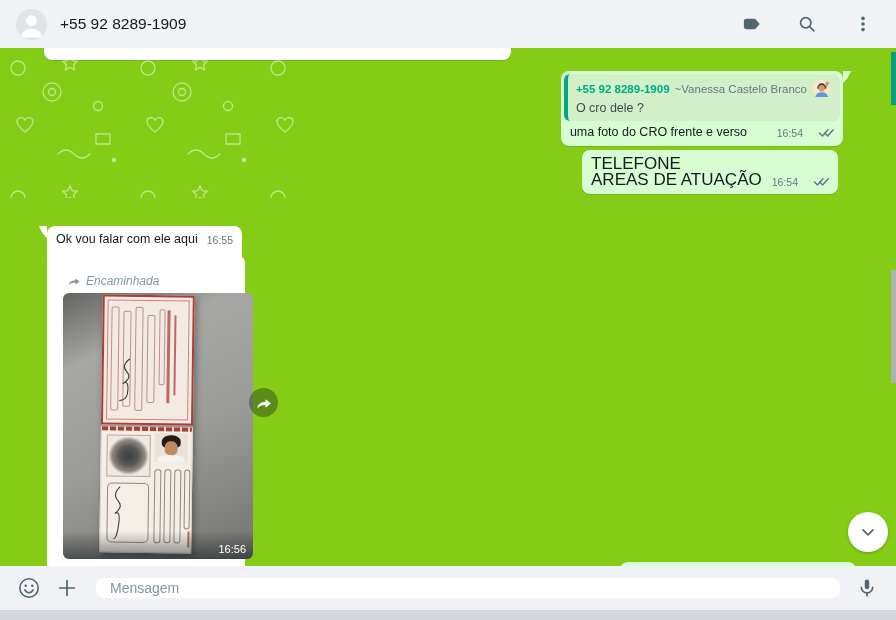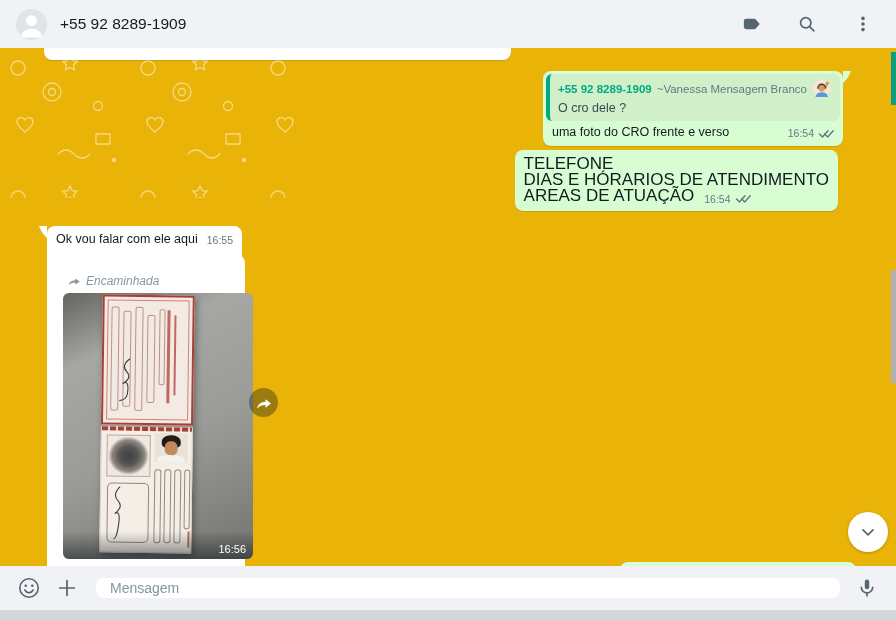--- a/index.html
+++ b/index.html
@@ -1,19 +1,19 @@
 <!DOCTYPE html>
 <html><head>
 <meta charset="utf-8">
 <style>
   * { box-sizing: border-box; margin: 0; padding: 0; }
   html,body { width:896px; height:620px; }
   body { font-family: "Liberation Sans", sans-serif; background:#fff; }
 
-  .app { position:relative; width:896px; height:620px; overflow:hidden; background:#eab308; }
+  .app { position:relative; width:896px; height:620px; overflow:hidden; background:#84cc16; }
 
   
   .header { position:absolute; top:0; left:0; right:0; height:48px; background:#f0f2f5;
             display:flex; align-items:center; padding:0 16px; z-index:30; }
   .avatar { width:31px; height:31px; border-radius:50%; background:#dfe5e7; overflow:hidden;
             display:flex; align-items:flex-end; justify-content:center; flex:0 0 auto; cursor:pointer; }
   .contact-name { margin-left:13px; font-size:15.5px; color:#111b21; cursor:pointer; }
   .header-actions { margin-left:auto; display:flex; align-items:center; gap:22px; }
   .icon-btn { width:34px; height:34px; border:none; background:transparent; display:flex;
               align-items:center; justify-content:center; cursor:pointer; border-radius:50%; }
@@ -24,21 +24,21 @@
 
   .bubble { position:absolute; border-radius:8px; box-shadow:0 1px .5px rgba(11,20,26,.13);
             font-size:12.5px; color:#111b21; cursor:pointer; }
   .bubble.in  { background:#ffffff; }
   .bubble.out { background:#d9fdd3; }
   .tail { position:absolute; top:0; width:8px; height:13px; }
   .tail.right { right:-8px; }
   .tail.left  { left:-8px; }
 
   .msg-row { display:flex; align-items:flex-end; gap:9px; padding:6px 9px 7px 9px; white-space:nowrap; }
-  .meta { display:flex; align-items:center; gap:4px; flex:0 0 auto; }
+  .meta { display:flex; gap:15px; flex:0 0 auto; }
   .time { font-size:10.5px; color:#667781; }
 
   
   .m1 { left:44px; top:-19px; width:467px; height:31px; border-radius:0 0 8px 8px; }
   .m1 .msg-row { padding:6px 9px 6px 9px; justify-content:space-between; }
 
   
   .m2 { right:53px; top:23px; max-width:300px; padding:3px; }
   .quote { background:#d1f0c9; border-left:4px solid #00a884; border-radius:6px;
            padding:5px 9px 6px 8px; cursor:pointer; }
@@ -187,21 +187,21 @@
       </div>
     </div>
 
     <div class="bubble out m2">
       <svg class="tail right" viewBox="0 0 8 13">
         <path d="M0 0 H8 C6 5.5 3 9.5 0 12 Z" fill="#d9fdd3"></path>
       </svg>
       <div class="quote">
         <div class="quote-head">
           <span class="quote-author">+55 92 8289-1909</span>
-          <span class="quote-alias">~Vanessa Mensagem Branco</span>
+          <span class="quote-alias">~Vanessa Castelo Branco</span>
           <svg width="19" height="19" viewBox="0 0 20 20">
             <circle cx="10" cy="10" r="9.4" fill="#f6e7d3"></circle>
             <circle cx="16" cy="4.4" r="1.9" fill="#d29b68"></circle>
             <rect x="13.6" y="5.2" width="2.4" height="5" rx="1.2" fill="#d29b68" transform="rotate(28 14.8 7.7)"></rect>
             <path d="M5.6 9.2 a4.6 4.6 0 0 1 9.2 0 v1 h-9.2 z" fill="#42342c"></path>
             <circle cx="10.2" cy="9.8" r="3.4" fill="#d29b68"></circle>
             <path d="M3.6 19 c.4-3.4 3-5 6.6-5 s6.2 1.6 6.6 5 z" fill="#5b9bd3"></path>
           </svg>
         </div>
         <div class="quote-text">O cro dele ?</div>
@@ -213,21 +213,20 @@
           <svg width="16" height="11" viewBox="0 0 16 11">
             <path d="M1.5 6 l3 3 L10 2.8" fill="none" stroke="#667781" stroke-width="1.5" stroke-linecap="round"></path>
             <path d="M6.7 6 l3 3 L15.2 2.8" fill="none" stroke="#667781" stroke-width="1.5" stroke-linecap="round"></path>
           </svg>
         </span>
       </div>
     </div>
 
     <div class="bubble out m3">
       <div class="line">TELEFONE</div>
-      <div class="line">DIAS E HÓRARIOS DE ATENDIMENTO</div>
       <div class="last-line">
         <span class="line">AREAS DE ATUAÇÃO</span>
         <span class="meta">
           <span class="time">16:54</span>
           <svg width="16" height="11" viewBox="0 0 16 11">
             <path d="M1.5 6 l3 3 L10 2.8" fill="none" stroke="#667781" stroke-width="1.5" stroke-linecap="round"></path>
             <path d="M6.7 6 l3 3 L15.2 2.8" fill="none" stroke="#667781" stroke-width="1.5" stroke-linecap="round"></path>
           </svg>
         </span>
       </div>

